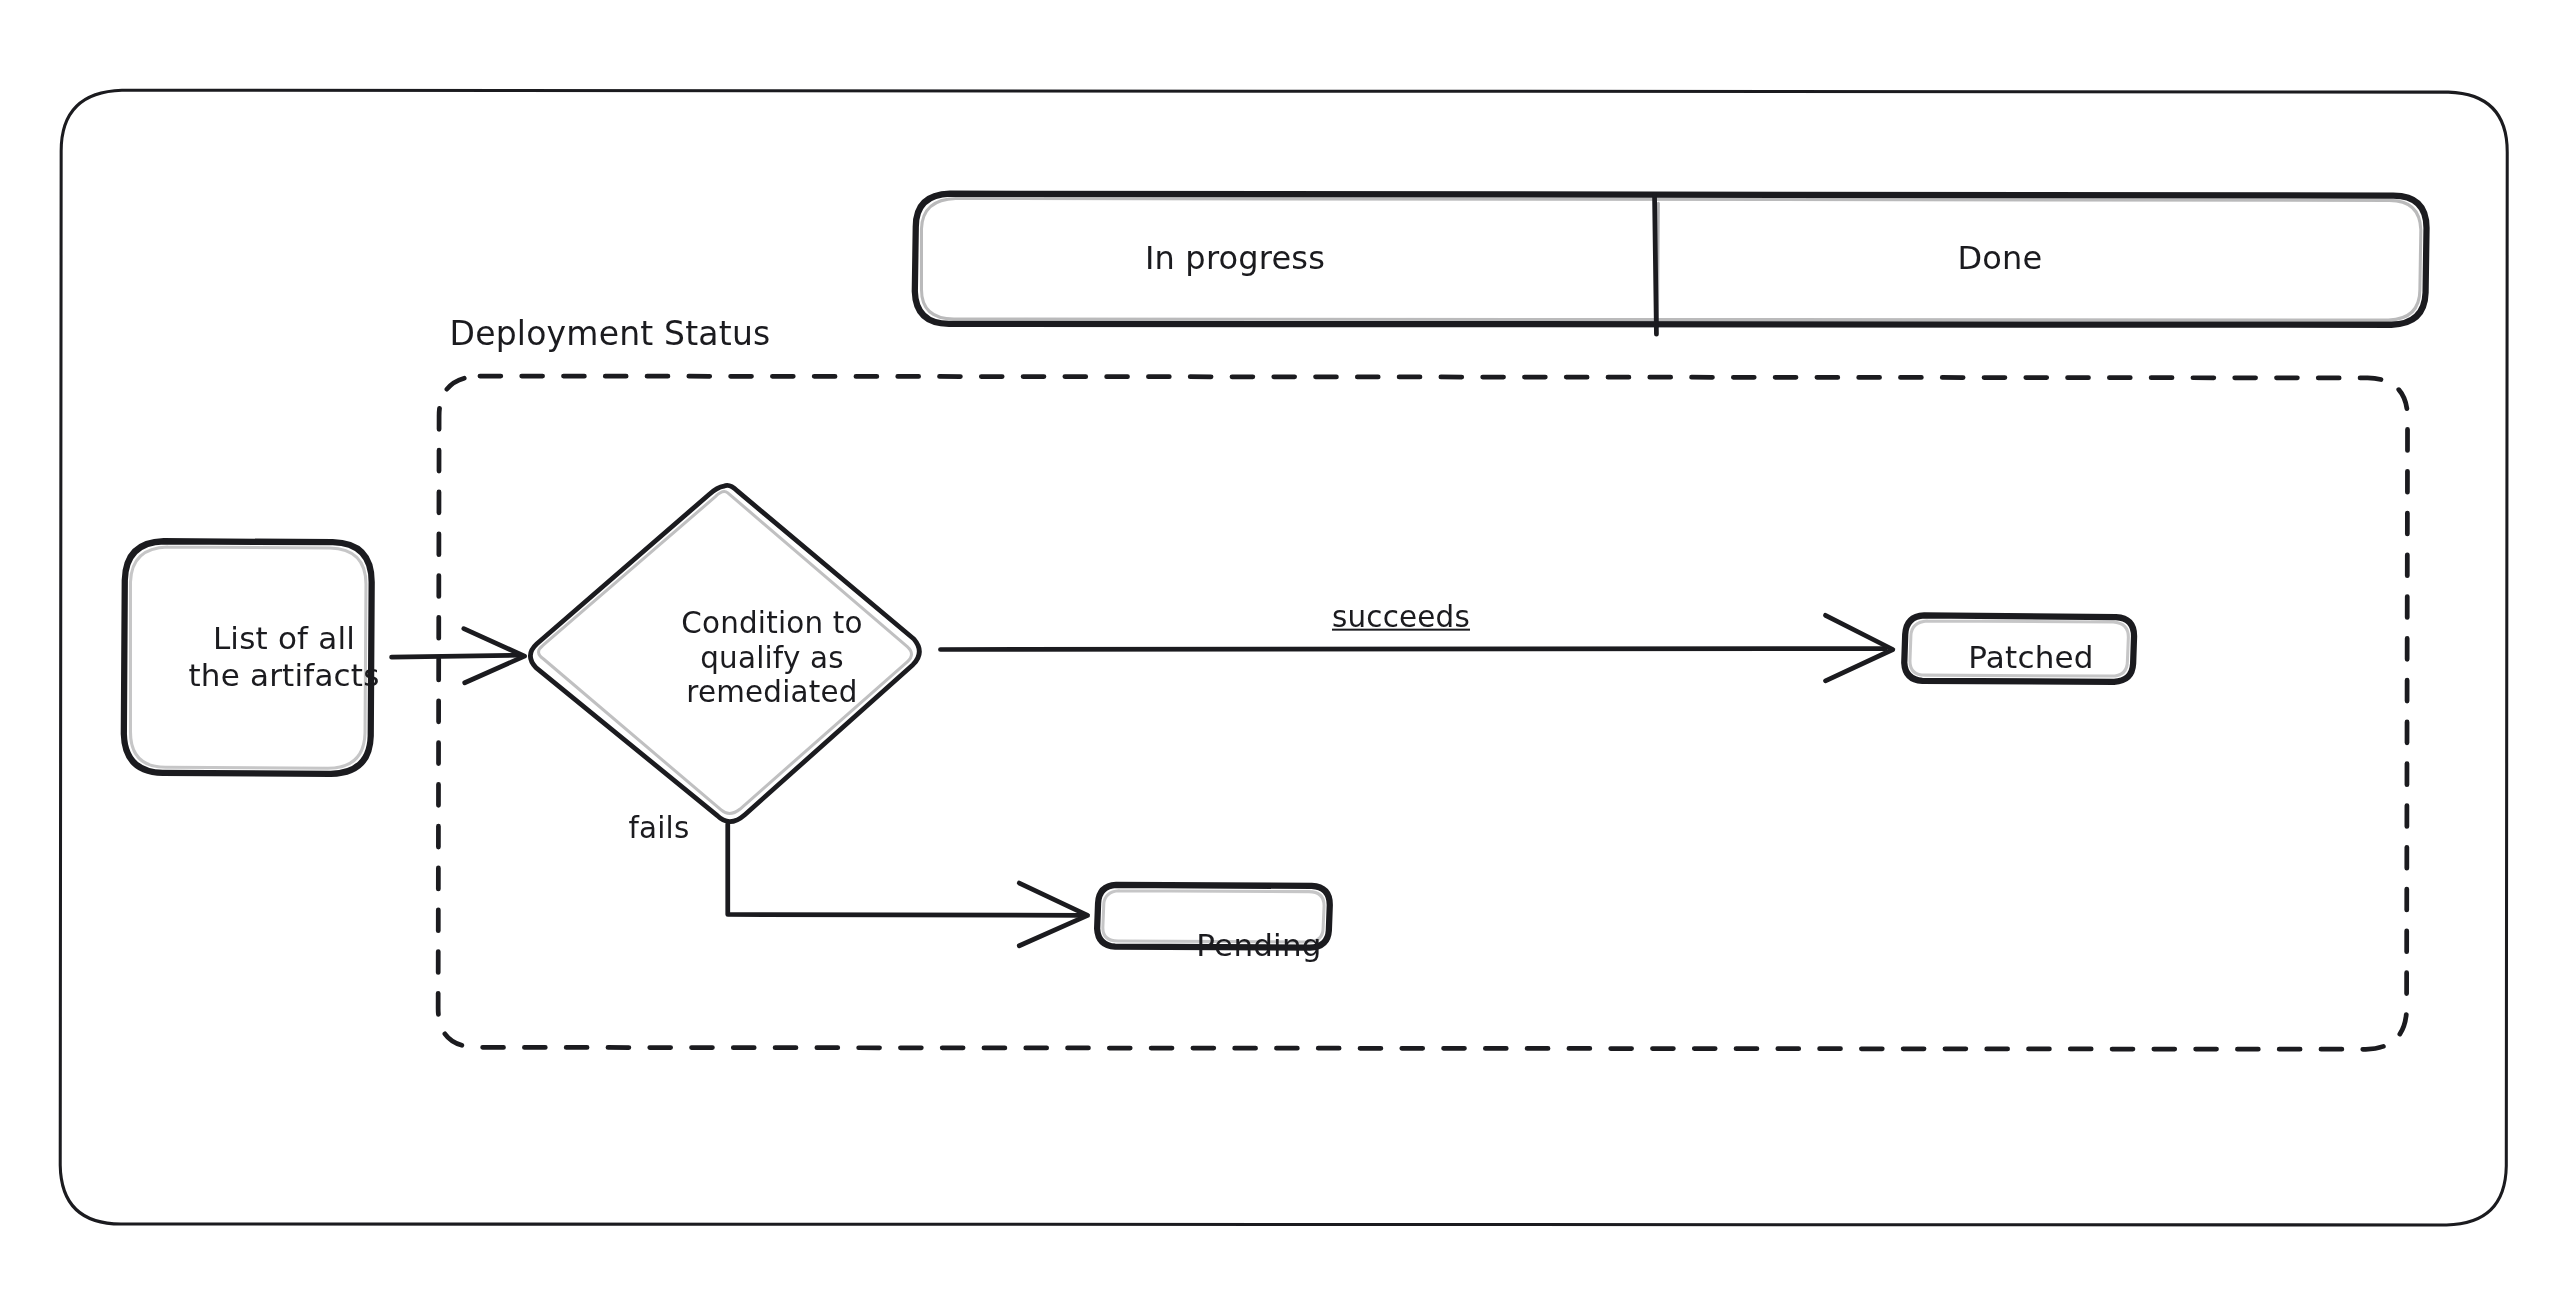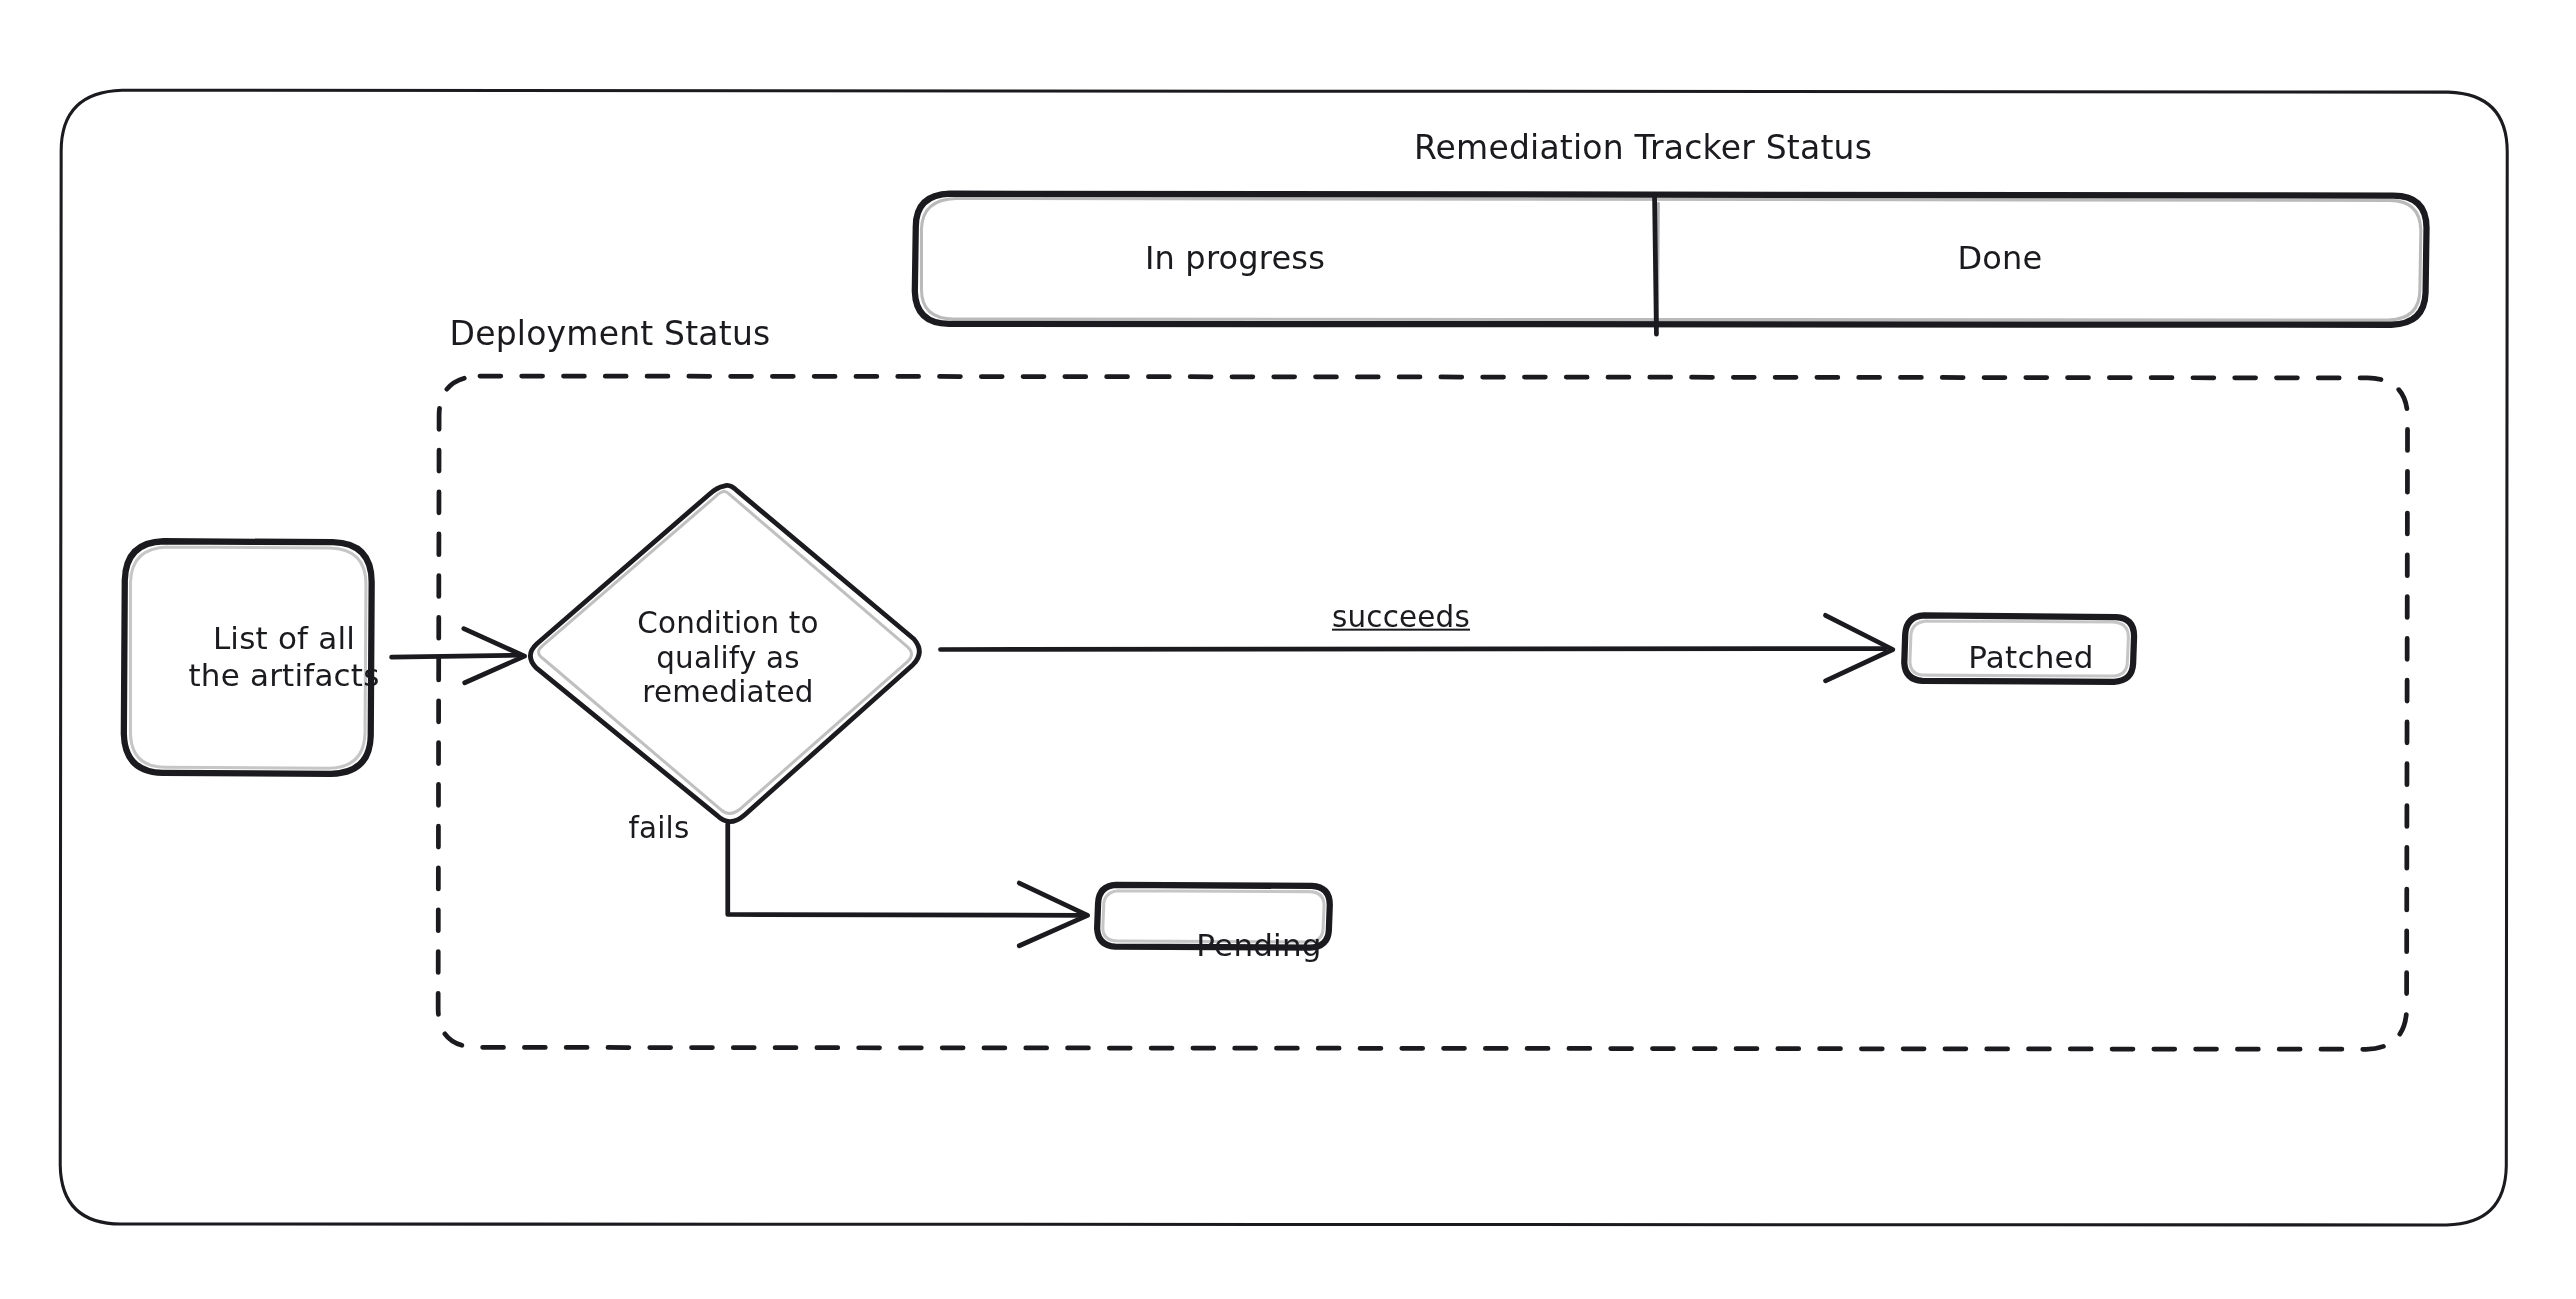--- a/index.html
+++ b/index.html
@@ -38,21 +38,21 @@
     letter-spacing: 0.2px;
     pointer-events: none;
   }
   .lbl.c {
     transform: translate(-50%, -50%);
   }
   .t-title   { font-size: 33px; }
   .t-group   { font-size: 33px; }
   .t-tab     { font-size: 32px; }
   .t-node    { font-size: 31px; }
-  .t-diamond { font-size: 29.4px; }
+  .t-diamond { font-size: 29.4px; margin-left: 44px; }
   .t-edge    { font-size: 29.4px; }
   .stroke {
     fill: none;
     stroke: #1b1b1f;
     stroke-linecap: round;
     stroke-linejoin: round;
   }
   .sw-thin  { stroke-width: 3.2; }
   .sw-med   { stroke-width: 5.0; }
   .sw-bold  { stroke-width: 6.6; }
@@ -122,21 +122,20 @@
       <path class="stroke sw-med" d="M 1073 930 L 1145 964 L 1073 996"></path>
     </g>
 
     <g>
       <path class="stroke sw-bold" d="M 1175 932 L 1381 933 Q 1400 934 1400 953 L 1399 980 Q 1398 997 1379 998 L 1174 997 Q 1156 996 1155 978 L 1156 951 Q 1157 933 1175 932 Z"></path>
       <path class="stroke sw-thin" d="M 1178 938 L 1378 939 Q 1394 939 1394 954 L 1393 977 Q 1393 992 1376 992 L 1177 991 Q 1161 991 1161 977 L 1162 952 Q 1163 939 1178 938" opacity="0.25"></path>
     </g>
 
   </svg>
 
-  <div class="lbl c t-title" style="left:1643px; top:148px;">Remediation Tracker Status</div>
 
   <div class="lbl c t-tab" style="left:1235px; top:259px;">In progress</div>
 
   <div class="lbl c t-tab" style="left:2000px; top:259px;">Done</div>
 
   <div class="lbl c t-group" style="left:610px; top:334px;">Deployment Status</div>
 
   <div class="lbl c t-node" style="left:248px; top:657px;margin-left:36px;">List of all
 the artifacts</div>
 

